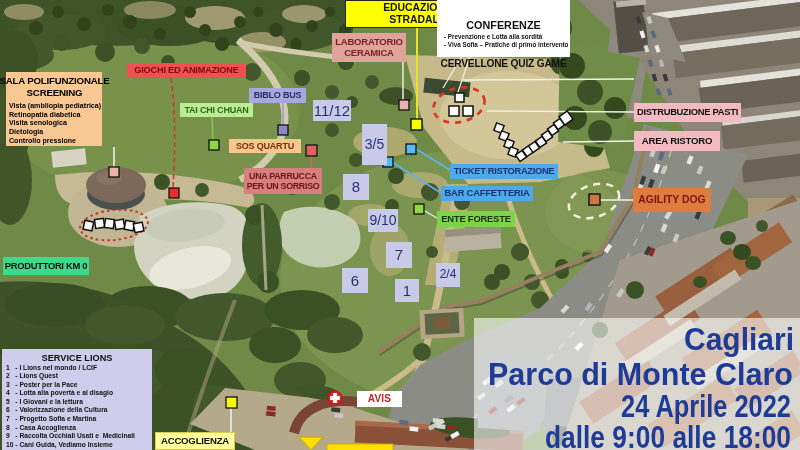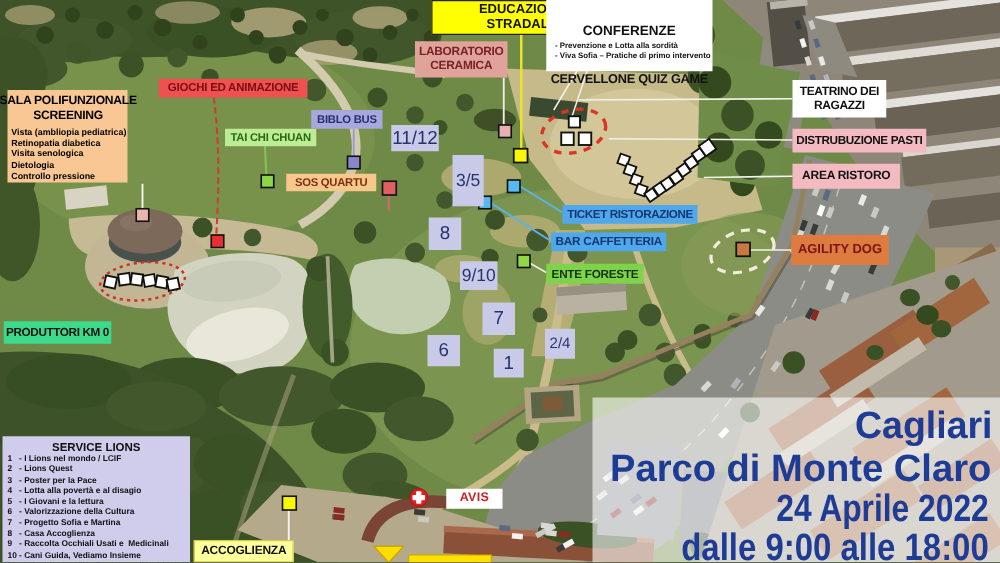--- a/index.html
+++ b/index.html
@@ -562,32 +562,32 @@
 </div>
 
 <div class="lbl" style="left:127px;top:63px;width:119px;height:15px;background:#ef5050;color:#7a1010;font-size:9.2px;letter-spacing:-0.2px;">GIOCHI ED ANIMAZIONE</div>
 
 <div class="lbl" style="left:180px;top:103px;width:73px;height:14px;background:#bcec96;color:#2a6a10;font-size:9px;letter-spacing:-0.2px;">TAI CHI CHUAN</div>
 
 <div class="lbl" style="left:249px;top:88px;width:57px;height:15px;background:#a8a8dc;color:#252f70;font-size:9px;letter-spacing:-0.2px;">BIBLO BUS</div>
 
 <div class="lbl" style="left:229px;top:139px;width:72px;height:14px;background:#f7c78c;color:#7a3010;font-size:9px;letter-spacing:-0.2px;">SOS QUARTU</div>
 
+<div class="lbl" style="left:244px;top:168px;width:78px;height:26px;background:#d67f7f;color:#701414;font-size:8.9px;letter-spacing:-0.3px;">UNA PARRUCCA<br>PER UN SORRISO</div>
 
 <div class="lbl" style="left:332px;top:33px;width:74px;height:29px;background:#dfa39b;color:#7a2222;font-size:9.5px;letter-spacing:-0.2px;">LABORATORIO<br>CERAMICA</div>
 
 <div class="lbl" style="left:345px;top:0px;width:100px;height:28px;background:#ffff02;color:#111;font-size:10.4px;border:1.5px solid #222;padding-left:45px;">EDUCAZIONE<br>STRADALE</div>
 
 <div class="lbl" style="left:437px;top:0px;width:133px;height:57px;background:#ffffff;color:#111;flex-direction:column;justify-content:flex-start;padding:2px 0 0 0;">
   <div style="font-size:10.8px;margin-top:17px;">CONFERENZE</div>
   <div style="font-size:6.3px;font-weight:bold;text-align:left;align-self:flex-start;padding-left:7px;line-height:1.2;margin-top:2px;">- Prevenzione e Lotta alla sordità<br>- Viva Sofia – Pratiche di primo intervento</div>
   <div style="font-size:10.2px;margin-top:9px;letter-spacing:-0.2px;">CERVELLONE QUIZ GAME</div>
 </div>
 
-<div class="lbl" style="left:634px;top:64px;width:75px;height:30px;background:#ffffff;color:#111;font-size:9.6px;letter-spacing:-0.3px;">TEATRINO DEI<br>RAGAZZI</div>
 
 <div class="lbl" style="left:634px;top:103px;width:107px;height:19px;background:#f3bbc1;color:#111;font-size:9.4px;letter-spacing:-0.3px;">DISTRUBUZIONE PASTI</div>
 
 <div class="lbl" style="left:634px;top:131px;width:86px;height:20px;background:#f3bbc1;color:#111;font-size:9.6px;letter-spacing:-0.2px;">AREA RISTORO</div>
 
 <div class="lbl" style="left:633px;top:188px;width:78px;height:24px;background:#de7b3f;color:#7a1414;font-size:10.4px;">AGILITY DOG</div>
 
 <div class="lbl" style="left:450px;top:164px;width:108px;height:15px;background:#4fa8ec;color:#17356e;font-size:9.3px;letter-spacing:-0.3px;">TICKET RISTORAZIONE</div>
 
 <div class="lbl" style="left:441px;top:186px;width:92px;height:15px;background:#4fa8ec;color:#17356e;font-size:9.4px;letter-spacing:-0.2px;">BAR CAFFETTERIA</div>

